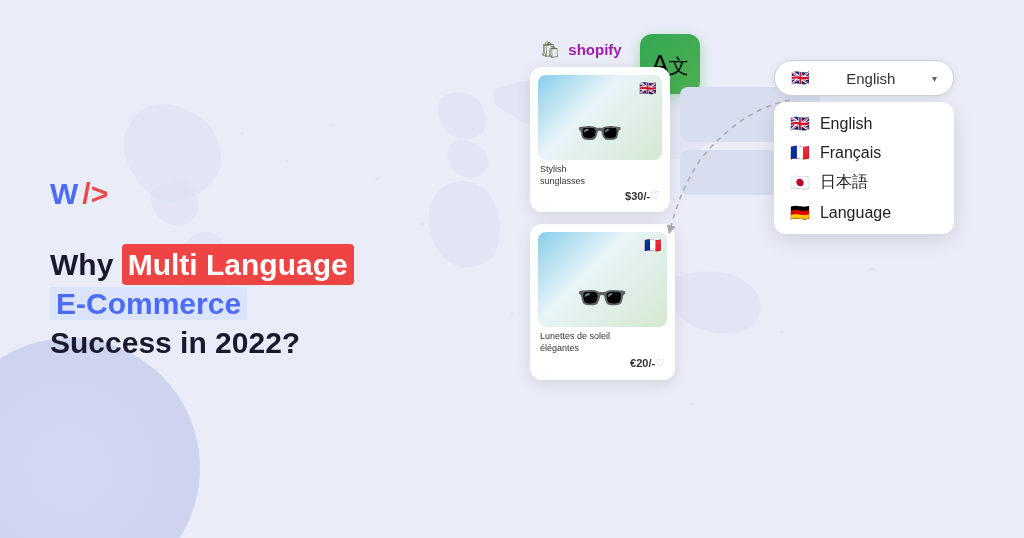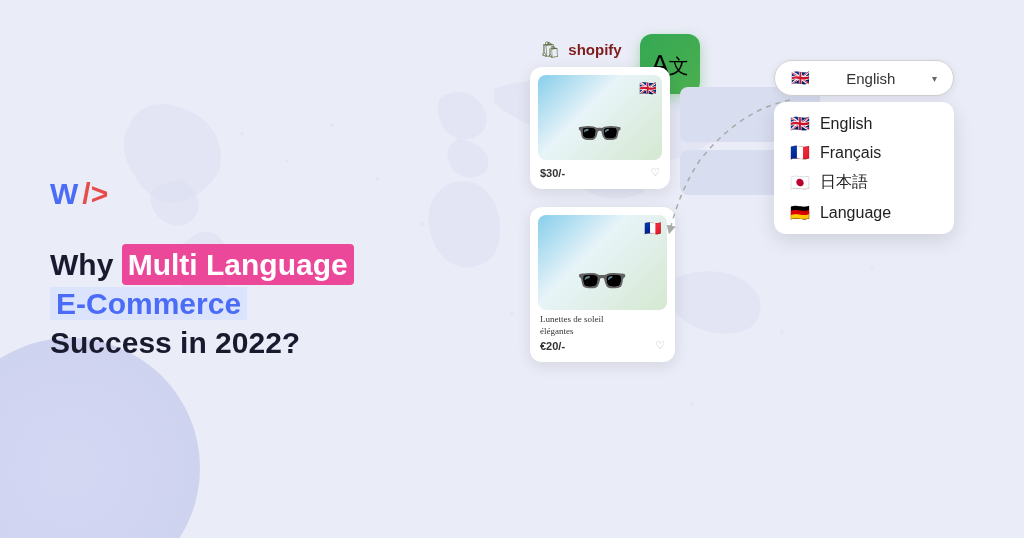--- a/index.html
+++ b/index.html
@@ -61,21 +61,21 @@
     }
 
     .headline {
       font-size: 30px;
       font-weight: 700;
       color: #1a1a2e;
       line-height: 1.3;
     }
 
     .headline .highlight-blue {
-      background-color: #ec4899;
+      background-color: #ef4444;
       color: #fff;
       padding: 4px 6px;
       border-radius: 4px;
     }
 
     .headline .highlight-blue-text {
       color: #4a6cf7;
       background-color: #dce3fd;
       padding: 0 6px;
       border-radius: 0;
@@ -106,21 +106,21 @@
     }
 
     .shopify-bag {
       font-size: 16px;
       color: #5a6d3d;
     }
 
     .shopify-text {
       font-size: 15px;
       font-weight: 600;
-      color: #7f1d1d;
+      color: #a21caf;
     }
 
     .product-cards-area {
       display: flex;
       gap: 10px;
       align-items: flex-start;
     }
 
     .product-card {
       background: #fff;
@@ -153,21 +153,21 @@
 
     .product-name {
       font-size: 9px;
       color: #333;
       font-weight: 500;
       line-height: 1.3;
     }
 
     .product-row {
       display: flex;
-      justify-content: space-between;
+      justify-content: flex-end;
       align-items: center;
       margin-top: 2px;
     }
 
     .product-price {
       font-size: 11px;
       font-weight: 700;
       color: #333;
     }
 
@@ -361,20 +361,22 @@
 
         <div class="product-card">
           <div class="product-card-image">
             <span class="flag-corner">🇬🇧</span>
 
             <div style="position:absolute; bottom:5px; left:50%; transform:translateX(-50%); font-size:38px;">🕶️</div>
 
             <div style="position:absolute; inset:0; background: linear-gradient(160deg, #5bc8e8 0%, #7ed4e6 30%, #c8e8c0 60%, #e0ece0 100%); z-index:-1; border-radius:8px;"></div>
           </div>
           <div class="product-info">
+            <div class="product-name" style="white-space:pre-line;">Stylish
+sunglasses</div>
             <div class="product-row">
               <span class="product-price">$30/-</span>
               <span class="heart-icon">♡</span>
             </div>
           </div>
         </div>
 
         <div class="right-cards">
           <div class="right-card-placeholder" style="background:#d8ddf0;"></div>
           <div class="right-card-placeholder" style="background:#d8ddf0; height:45px;"></div>
@@ -382,21 +384,21 @@
       </div>
 
       <div style="margin-top:12px; margin-left:0px;">
         <div class="product-card" style="width:145px;">
           <div class="product-card-image" style="height:95px;">
             <span class="flag-corner">🇫🇷</span>
             <div style="position:absolute; bottom:5px; left:50%; transform:translateX(-50%); font-size:42px;">🕶️</div>
             <div style="position:absolute; inset:0; background: linear-gradient(160deg, #5bc8e8 0%, #7ed4e6 30%, #c8e8c0 60%, #e0ece0 100%); z-index:-1; border-radius:8px;"></div>
           </div>
           <div class="product-info">
-            <div class="product-name" style="white-space:pre-line;font-family:Liberation Serif, serif;">Lunettes de soleil
+            <div class="product-name" style="white-space:pre-line;">Lunettes de soleil
 élégantes</div>
             <div class="product-row">
               <span class="product-price">€20/-</span>
               <span class="heart-icon">♡</span>
             </div>
           </div>
         </div>
       </div>
     </div>
 

